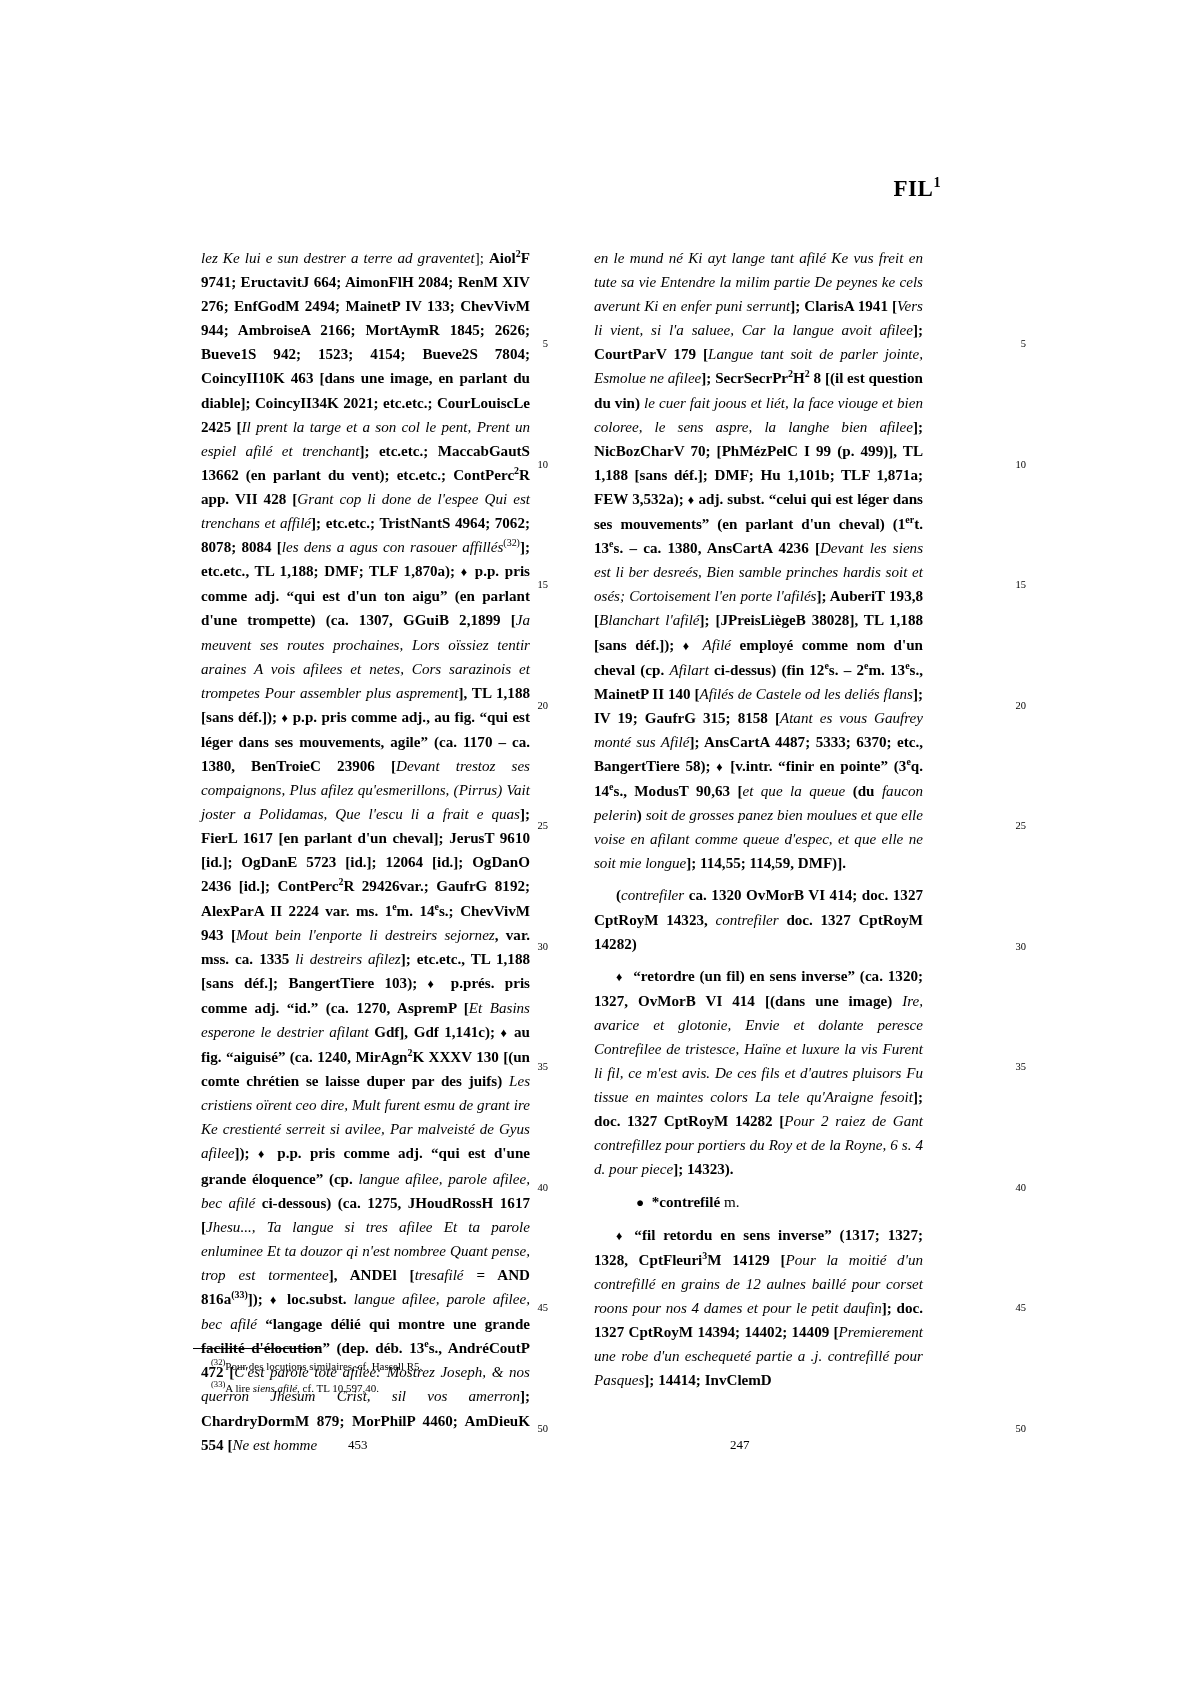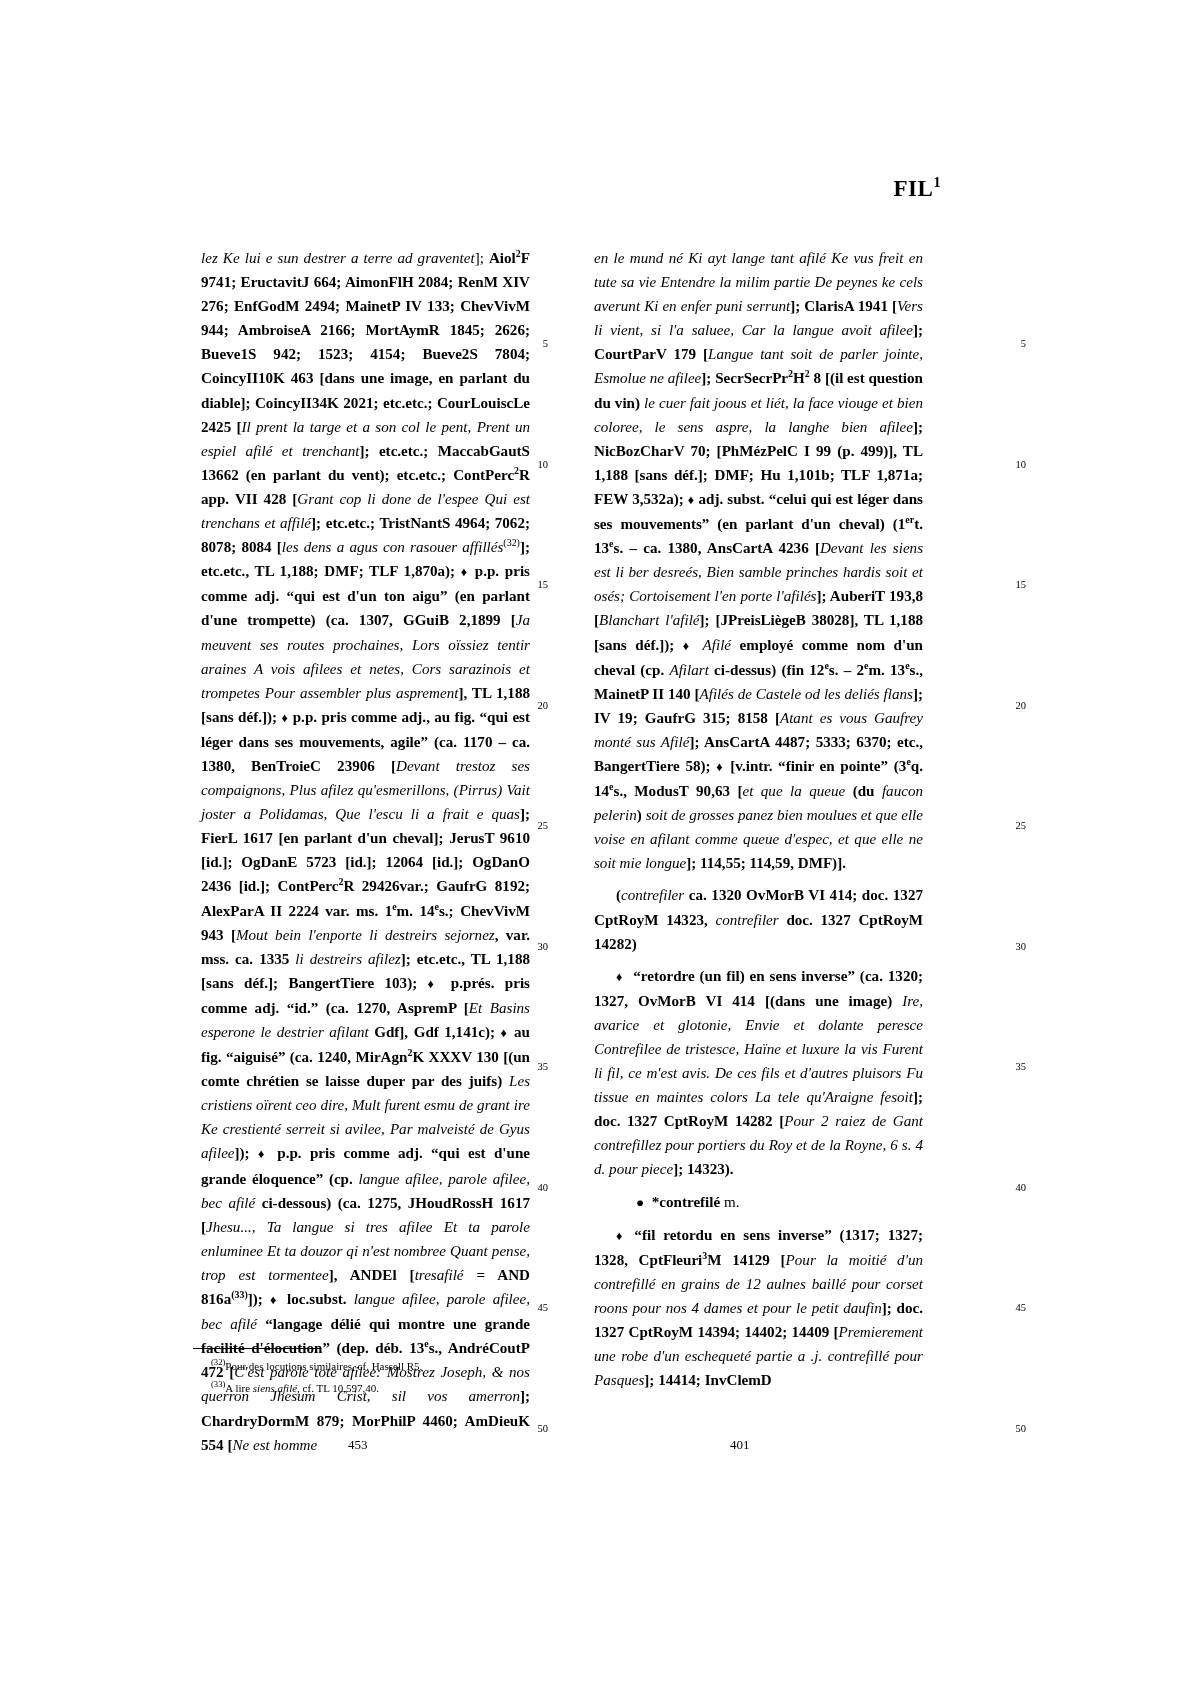--- a/index.html
+++ b/index.html
@@ -159,15 +159,15 @@
       <div class="gutnum" style="left: 1006px; top: 1423.9px;">50</div>
     </div>
 
   <div class="footnotes">
     <div class="fn-rule"></div>
     <p class="fn"><sup>(32)</sup>Pour des locutions similaires, cf. Hassell R5.</p>
     <p class="fn"><sup>(33)</sup>A lire <i>siens afilé</i>, cf. TL 10,597,40.</p>
   </div>
 
   <div class="folio left">453</div>
-  <div class="folio right">401</div>
+  <div class="folio right">247</div>
 
 </div>
 
 </body></html>

